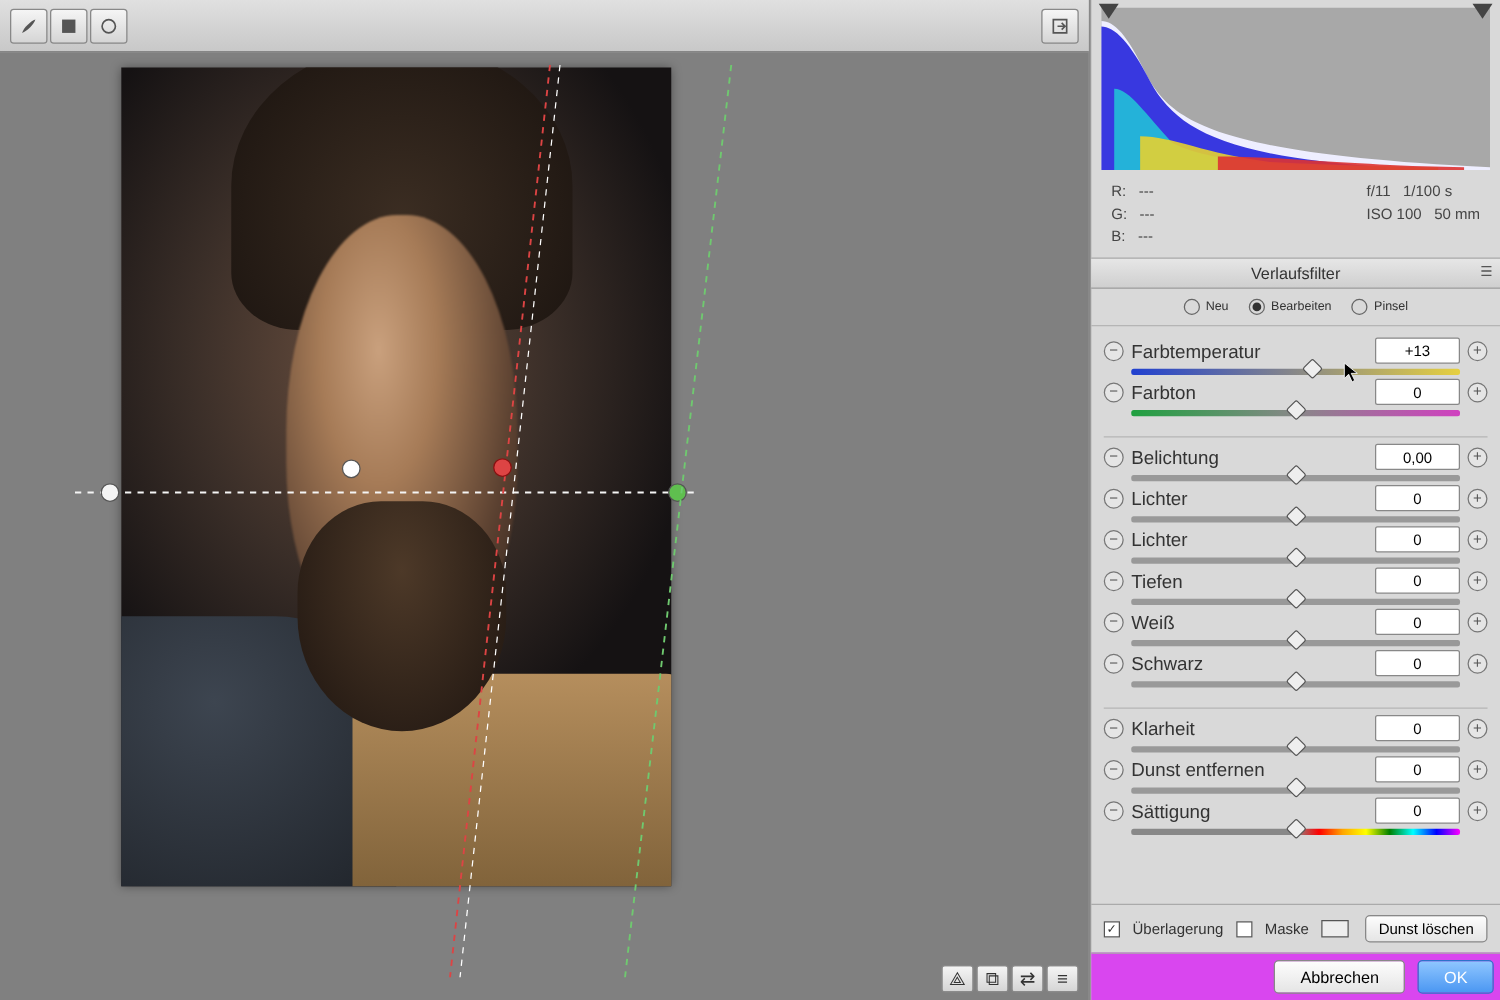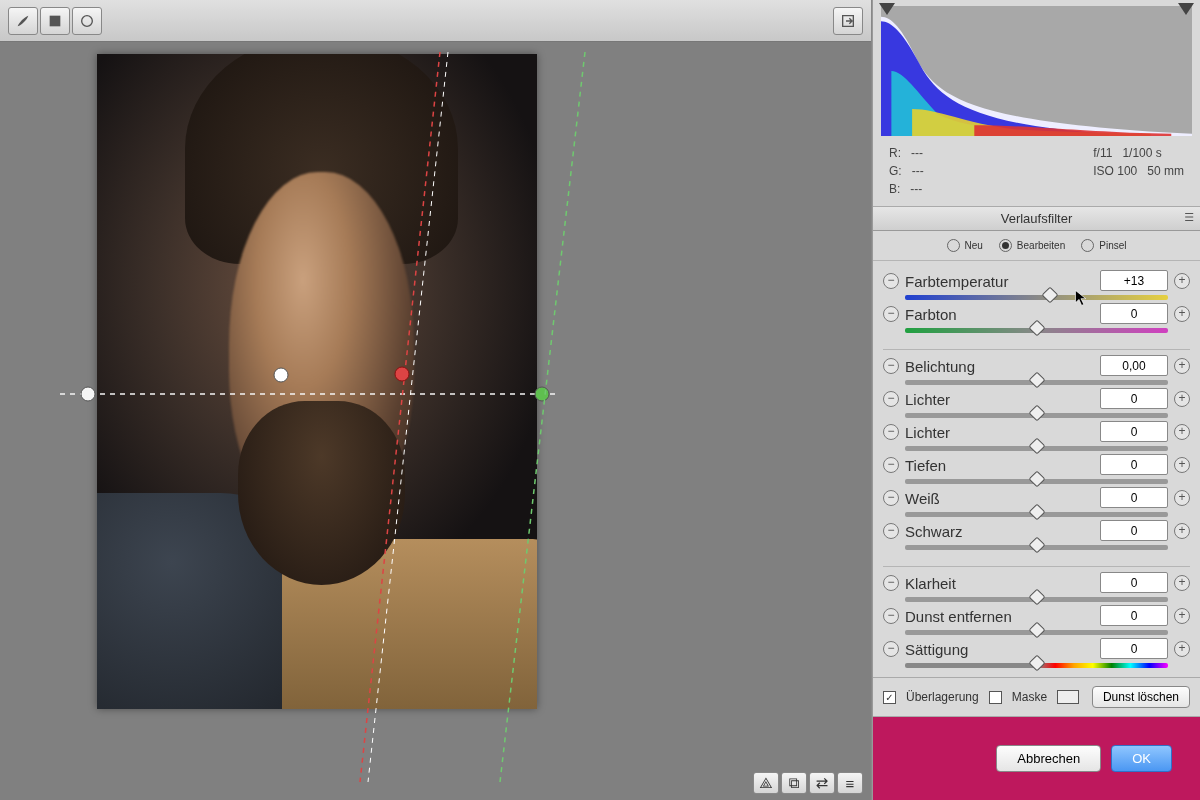--- a/index.html
+++ b/index.html
@@ -54,21 +54,21 @@
   .track.gradient-temp { background:linear-gradient(to right,#2040d0,#888,#e6d040);}
   .track.gradient-tint { background:linear-gradient(to right,#20a040,#888,#d040c0);}
   .track.gradient-sat { background:linear-gradient(to right,#888 0%,#888 50%, red,orange,yellow,green,cyan,blue,magenta);}
   .thumb { position:absolute; bottom:0; width:12px; height:12px; background:#eee; border:1px solid #555; border-radius:2px; transform:translate(-50%,1px) rotate(45deg);}
   .cursor-arrow { position:absolute; width:14px;height:18px; z-index:5;}
 
   .footer1 { border-top:1px solid #aaa; padding:8px 10px; display:flex; align-items:center; gap:10px; font-size:12px;}
   .chk { width:13px; height:13px; border:1px solid #555; background:#fff; display:inline-flex; align-items:center; justify-content:center; font-size:10px;}
   .swatch { width:22px; height:14px; border:1px solid #555; background:#eee;}
   .footer1 .btn-clear { margin-left:auto; }
-  .footer2 { border-top:1px solid #aaa; padding:28px; display:flex; justify-content:flex-end; gap:10px; background:#be185d;}
+  .footer2 { border-top:1px solid #aaa; padding:5px; display:flex; justify-content:flex-end; gap:10px; background:#d946ef;}
   .btn { padding:5px 20px; border:1px solid #888; border-radius:4px; background:linear-gradient(#fdfdfd,#e5e5e5); font-size:13px; cursor:pointer;}
   .btn.primary { background:linear-gradient(#8fc6ff,#4b97f2); border-color:#2e72c9; color:#fff;}
   .btn.small { padding:3px 10px; font-size:12px;}
 </style>
 </head>
 <body>
 
 <div class="app">
 
   <div class="main">

